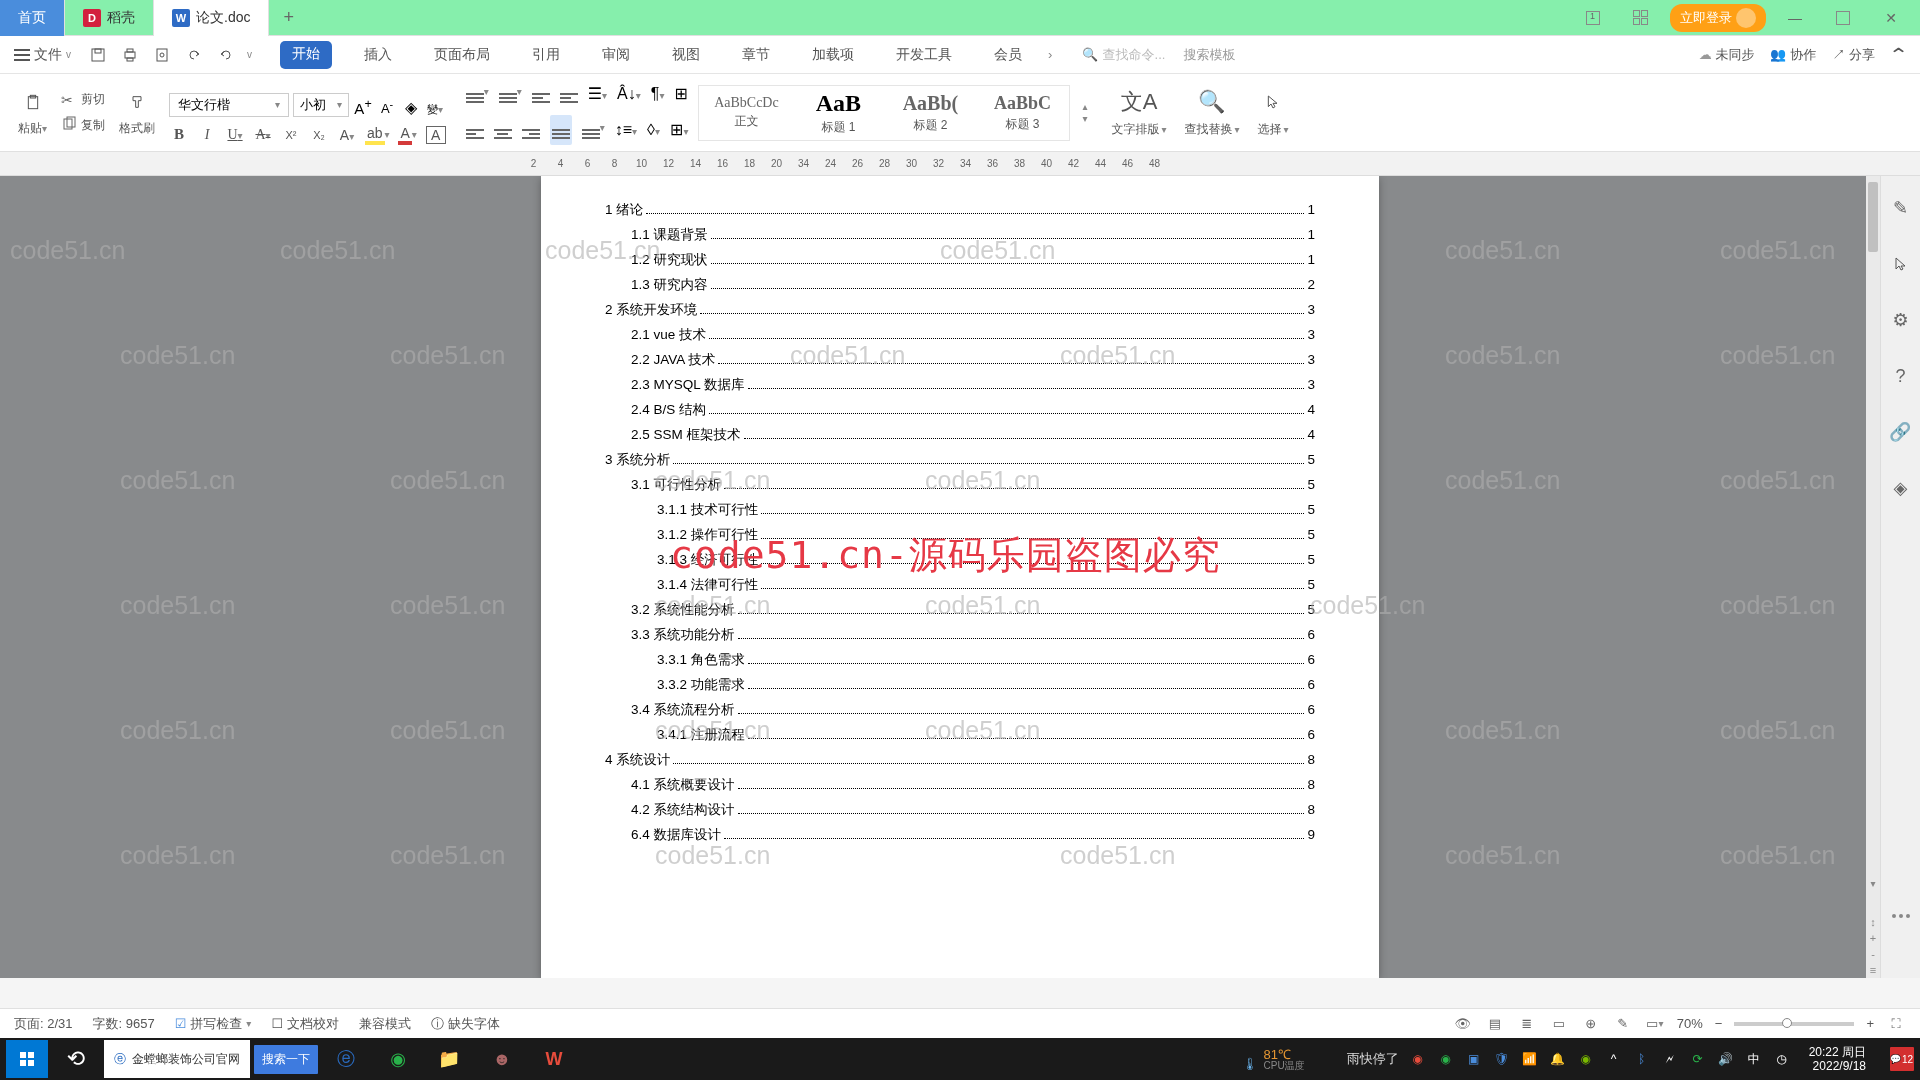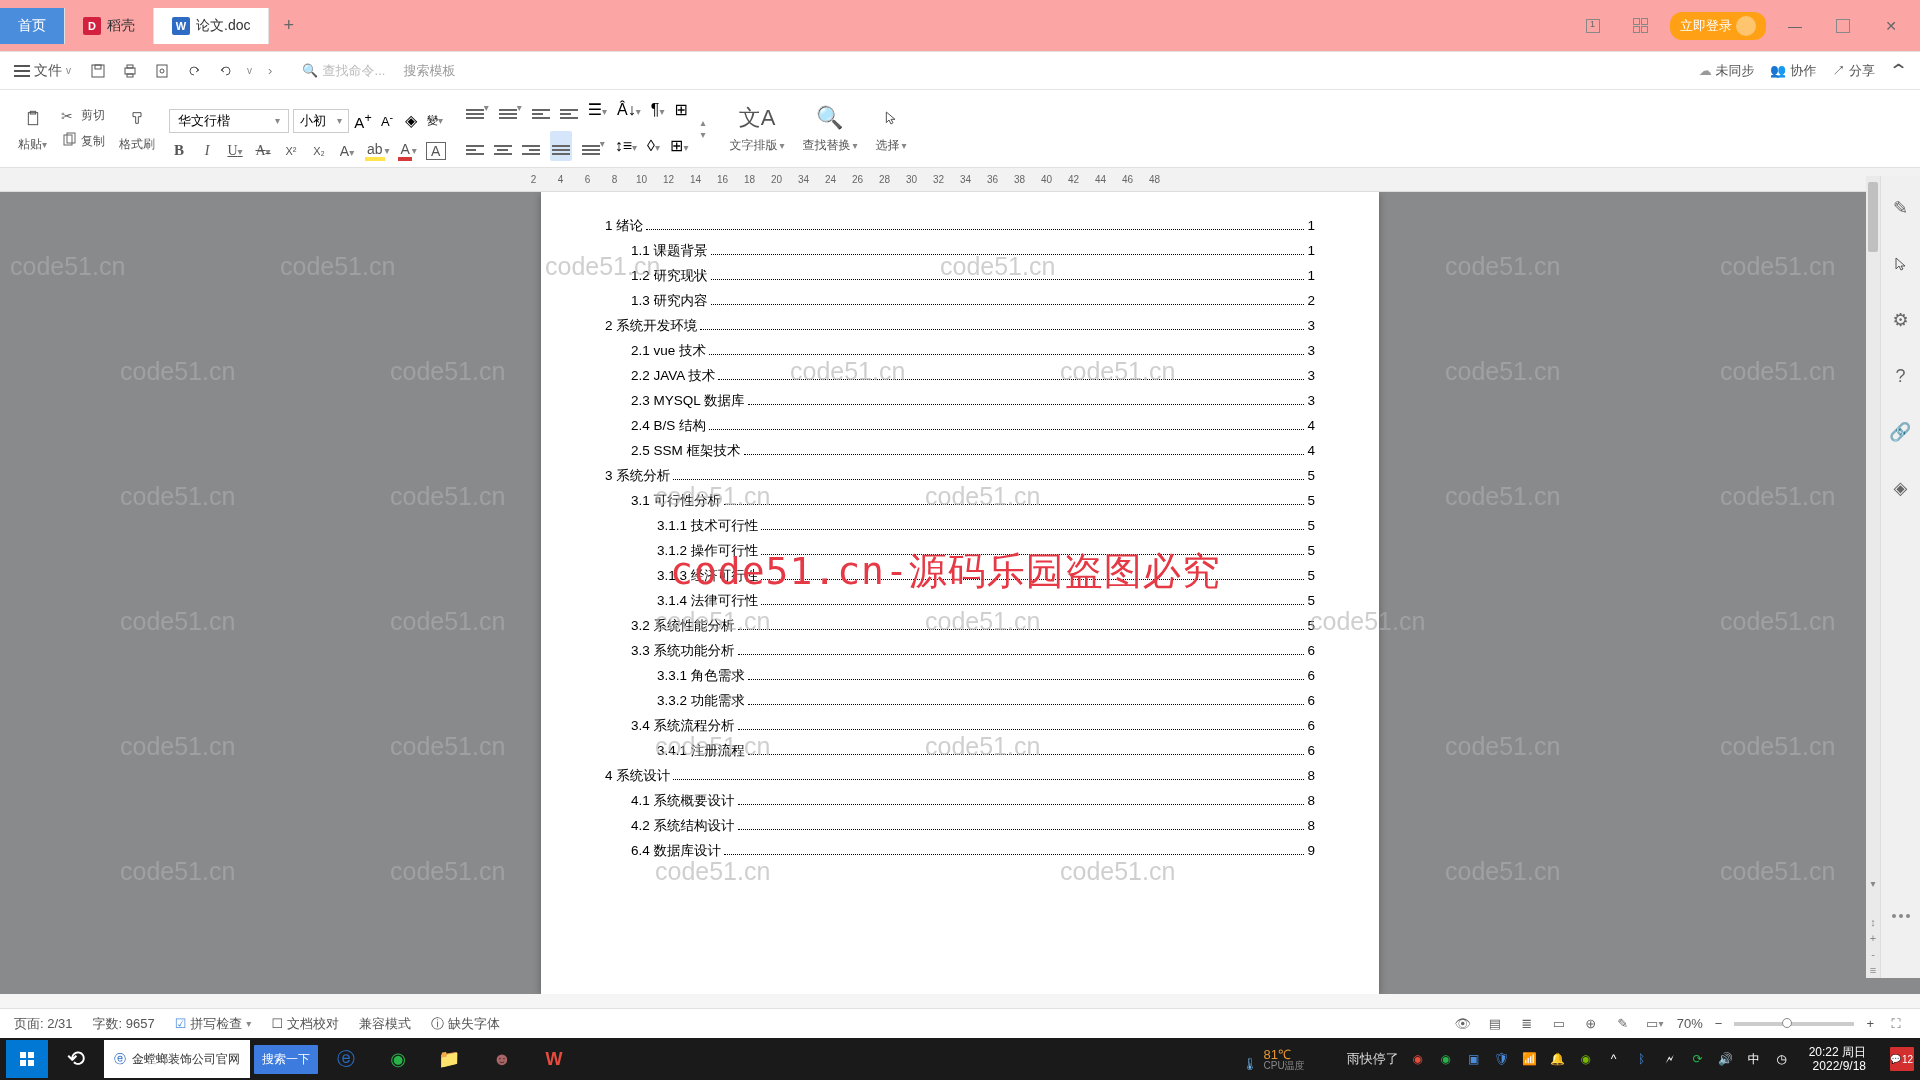--- a/index.html
+++ b/index.html
@@ -1,17 +1,17 @@
 <!DOCTYPE html>
 <html><head>
 <meta charset="utf-8">
 <style>
 * { margin: 0; padding: 0; box-sizing: border-box; font-family: "Microsoft YaHei", sans-serif; }
 body { background: #f5f5f5; width: 1920px; height: 1080px; overflow: hidden; position: relative; }
-.title-bar { height: 52px; background: #fca5a5; display: flex; align-items: center; border-bottom: 1px solid #e0e0e0; }
+.title-bar { height: 36px; background: #86efac; display: flex; align-items: center; border-bottom: 1px solid #e0e0e0; }
 .tab { height: 36px; padding: 0 18px; display: flex; align-items: center; font-size: 14px; border-right: 1px solid #e0e0e0; gap: 6px; }
 .tab.home { background: #4a8ddc; color: #fff; }
 .tab.doke { color: #333; }
 .tab.active { background: #fff; color: #333; }
 .tab-icon { width: 18px; height: 18px; display: inline-flex; align-items: center; justify-content: center; font-size: 14px; }
 .tab-icon.doke { background: #d3203e; color: #fff; border-radius: 2px; font-size: 11px; font-weight: bold; }
 .tab-icon.doc { background: #2e6bc5; color: #fff; border-radius: 2px; font-size: 11px; font-weight: bold; }
 .tab-add { padding: 0 14px; color: #666; font-size: 18px; }
 .title-right { margin-left: auto; display: flex; align-items: center; gap: 10px; padding-right: 10px; }
 .login-btn { background: #ffa015; color: #fff; padding: 4px 10px; border-radius: 12px; font-size: 13px; display: flex; align-items: center; gap: 4px; }
@@ -40,21 +40,21 @@
 .cloud-icon { color: #999; }
 
 .ribbon { height: 78px; background: #fff; display: flex; align-items: center; padding: 0 14px; gap: 10px; border-bottom: 1px solid #e0e0e0; }
 .rb-grp { display: flex; flex-direction: column; align-items: center; gap: 4px; padding: 0 4px; }
 .rb-grp-lbl { font-size: 12px; color: #555; }
 .rb-big-icon { width: 28px; height: 28px; display: flex; align-items: center; justify-content: center; font-size: 20px; color: #555; }
 .rb-col { display: flex; flex-direction: column; gap: 8px; font-size: 12px; color: #555; }
 .rb-row { display: flex; gap: 4px; align-items: center; }
 .scissors { display:inline-block; width:16px;height:14px; }
 .scissors::before{content:"✂";font-size:14px;color:#666;}
-.font-sel { display: flex; align-items: center; gap:4px;margin-top:12px; }
+.font-sel { display: flex; align-items: flex-end; gap:4px;margin-top:12px; }
 .font-name { border: 1px solid #ccc; padding: 2px 8px; font-size: 13px; min-width: 120px; display: flex; justify-content: space-between; align-items: center; }
 .font-size { border: 1px solid #ccc; padding: 2px 6px; font-size: 13px; min-width: 56px; display: flex; justify-content: space-between; align-items: center; }
 .fmt-row { display: flex; gap: 8px; align-items: center; font-size: 14px; color: #555; margin-top:2px; }
 .fmt-btn { min-width: 20px; text-align: center; }
 .bold { font-weight: bold; font-family: serif; font-size: 15px; }
 .italic { font-style: italic; font-family: serif; }
 .underline { text-decoration: underline; font-family: serif; }
 .strike { text-decoration: line-through; font-family: serif; }
 .sup { font-size: 11px; }
 .hl-btn { display:inline-block; padding:0 2px; border-bottom: 4px solid #ffe44d; }
@@ -203,20 +203,32 @@
         </svg>
       </span>
     <span class="qa-icon">
         <svg viewBox="0 0 16 16">
           <path d="M4 8 A4 4 0 1 1 8 12" fill="none" stroke="#555"></path>
           <path d="M6 5 L3 7 L6 9" fill="none" stroke="#555"></path>
         </svg>
       </span>
   </div>
   <div class="dd">v</div>
+  <div class="ribbon-tabs" id="ribbon-tabs">
+      <span class="ribbon-tab active">开始</span>
+      <span class="ribbon-tab">插入</span>
+      <span class="ribbon-tab">页面布局</span>
+      <span class="ribbon-tab">引用</span>
+      <span class="ribbon-tab">审阅</span>
+      <span class="ribbon-tab">视图</span>
+      <span class="ribbon-tab">章节</span>
+      <span class="ribbon-tab">加载项</span>
+      <span class="ribbon-tab">开发工具</span>
+      <span class="ribbon-tab">会员</span>
+    </div>
   <span class="chev-scroll">›</span>
   <div class="search-area">
     <span class="search-icon">🔍</span>
     <span class="search-plh">查找命令...</span>
     <span class="search-template">搜索模板</span>
   </div>
   <div class="menu-right">
     <span><span class="cloud-icon">☁</span> <span>未同步</span></span>
     <span><span>👥</span> <span>协作</span></span>
     <span><span>↗</span> <span>分享</span></span>
@@ -334,20 +346,38 @@
       <span><span class="p-icon">
             <span></span>
             <span></span>
             <span></span>
           </span><span class="dd">▾</span></span>
       <span>↕≡<span class="dd">▾</span></span>
       <span>◊<span class="dd">▾</span></span>
       <span>⊞<span class="dd">▾</span></span>
     </div>
   </div>
+  <div class="style-grp" id="style-gallery">
+      <div class="style-prev">
+        <div class="style-top ">AaBbCcDc</div>
+        <div class="style-name">正文</div>
+      </div>
+      <div class="style-prev">
+        <div class="style-top big">AaB</div>
+        <div class="style-name">标题 1</div>
+      </div>
+      <div class="style-prev">
+        <div class="style-top h2">AaBb(</div>
+        <div class="style-name">标题 2</div>
+      </div>
+      <div class="style-prev">
+        <div class="style-top h3">AaBbC</div>
+        <div class="style-name">标题 3</div>
+      </div>
+    </div>
   <div class="scroll-handle">
       <span>▴</span>
       <span>▾</span>
     </div>
   <div class="right-tools">
     <div class="rt-grp">
         <div class="rt-icon">文A</div>
         <div class="rt-lbl">
           <span>文字排版</span>
           <span class="dd">▾</span>

